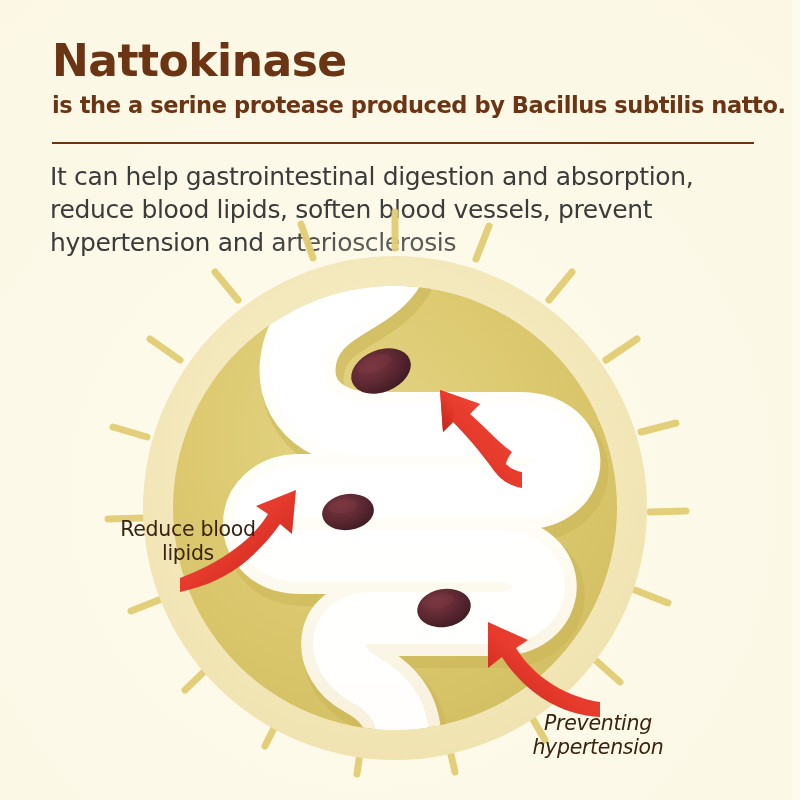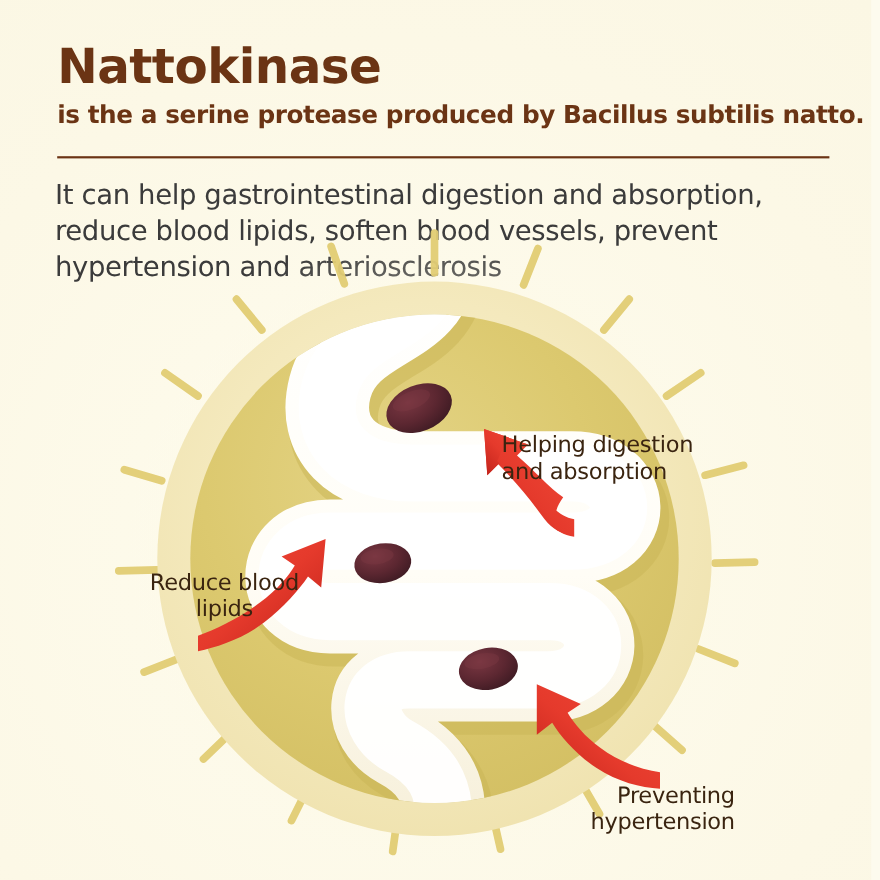--- a/index.html
+++ b/index.html
@@ -91,27 +91,27 @@
   .anno-digestion {
     left: 456px;
     top: 393px;
     text-align: left;
   }
   .anno-lipids {
     left: 118px;
     top: 518px;
     text-align: center;
     width: 140px;
-    margin-left: 16px;
   }
   .anno-hypertension {
     left: 528px;
     top: 712px;
-    text-align: right;
+    text-align: center;
     width: 140px;
+    font-style: italic;
   }
 </style>
 </head>
 <body>
 
 <div id="poster">
 
   <div class="header">
     <h1 class="headline">Nattokinase</h1>
     <div class="subhead">is the a serine protease produced by Bacillus subtilis natto.</div>
@@ -272,22 +272,20 @@
     <g>
       <path d="M 600 702
                C 584 700, 562 692, 546 680
                C 532 670, 522 658, 516 648
                L 528 640 L 488 622 L 488 668 L 502 657
                C 510 670, 524 686, 542 698
                C 562 711, 582 716, 600 717 Z" fill="url(#gArrow1)"></path>
     </g>
   </svg>
 
-  <div class="anno anno-digestion">Helping digestion
-and absorption</div>
 
   <div class="anno anno-lipids">Reduce blood
 lipids</div>
 
   <div class="anno anno-hypertension">Preventing
 hypertension</div>
 
 </div>
 
 </body></html>

